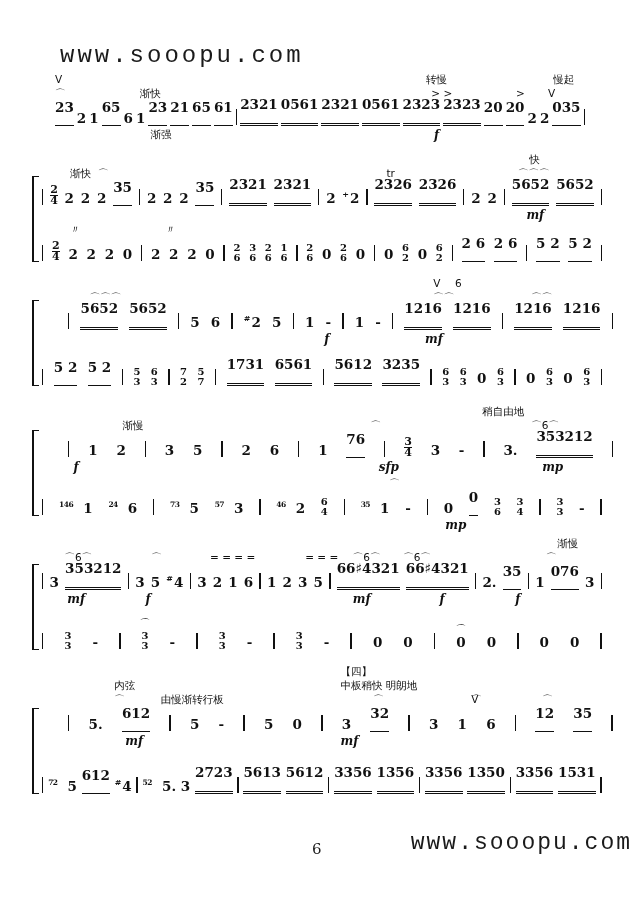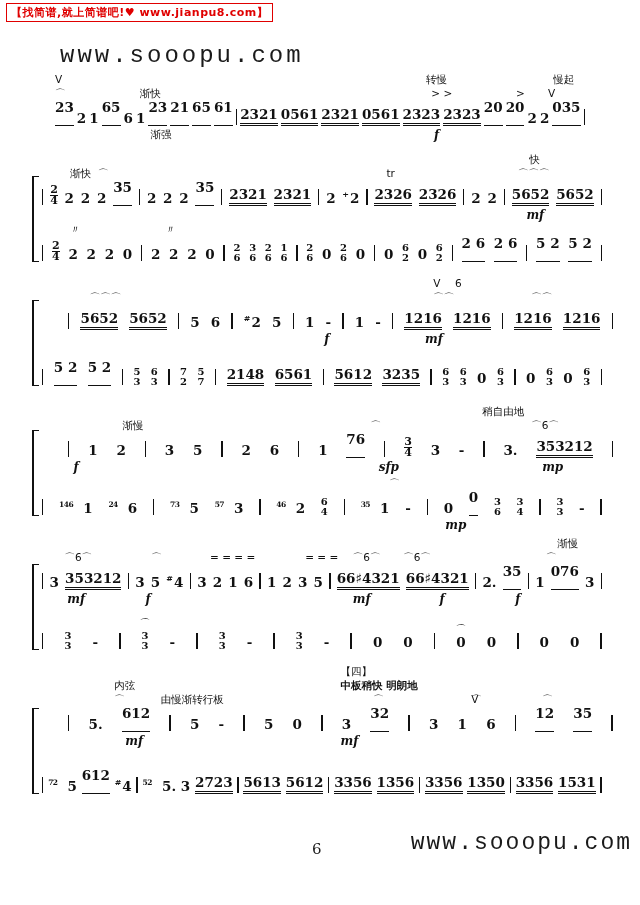--- a/index.html
+++ b/index.html
@@ -14,42 +14,41 @@
   
   #page-num{position:absolute;left:312px;top:840px;font:15px "DejaVu Serif",serif;color:#222;}
   #site-bottom{position:absolute;right:8px;top:830px;font:23px "Liberation Mono","DejaVu Sans Mono",monospace;
                letter-spacing:2px;color:#1a1a1a;}
   
   .mline{position:absolute;height:24px;}
   .tokens{display:flex;justify-content:space-between;align-items:flex-end;width:100%;height:100%;}
   .tok{position:relative;font:bold 13.5px "DejaVu Serif",serif;line-height:16px;white-space:pre;}
   .tok .num{display:inline-block;}
   .tok.u1 .num{border-bottom:1.5px solid #111;padding-bottom:10px;}
-  .tok.u2 .num{border-bottom:3px double #111;padding-bottom:1px;margin-top:12px;}
+  .tok.u2 .num{border-bottom:3px double #111;padding-bottom:11px;margin-top:12px;}
   .bar{width:1.4px;background:#111;height:16px;margin-bottom:1px;}
   .stack{position:relative;display:inline-flex;flex-direction:column;align-items:center;
          font:bold 10px "DejaVu Serif",serif;line-height:9.5px;}
   .stack.ts{font-size:11px;line-height:10px;}
   .stack.ts span:first-child{border-bottom:1px solid #111;}
   .grace{font-size:7.5px;vertical-align:6px;letter-spacing:-0.5px;margin-right:10px;}
   .sup{font-size:8px;vertical-align:6px;margin-right:1px;}
   .ferm{position:absolute;top:-12px;left:50%;transform:translateX(-50%);font-size:11px;font-weight:normal;}
   .ann{position:absolute;top:-15px;font:10.5px "DejaVu Sans",sans-serif;white-space:nowrap;color:#111;}
   .ann.r2{top:-29px;}
   .ann.r3{top:-43px;}
   .ann.below{top:auto;bottom:-16px;margin-top:43px;}
   .ann.dyn{font:italic bold 12px "DejaVu Serif",serif;}
   .bracket::before{content:"";position:absolute;left:-10px;top:-62px;bottom:0px;width:5px;
                    border-left:2px solid #111;border-top:1.5px solid #111;border-bottom:1.5px solid #111;}
 </style>
 </head>
 <body>
 
 <div id="page">
-  <div id="banner">【找简谱,就上简谱吧!♥ www.jianpu8.com】</div>
   <div id="site-top">www.sooopu.com</div>
   <div id="score">
       <div class="mline" style="left: 55px; top: 102px; width: 530px;">
         <div class="tokens">
           <span class="tok u1"><span class="num">23</span></span>
           <span class="tok"><span class="num">2</span></span>
           <span class="tok"><span class="num">1</span></span>
           <span class="tok u1"><span class="num">65</span></span>
           <span class="tok"><span class="num">6</span></span>
           <span class="tok"><span class="num">1</span></span>
@@ -238,21 +237,21 @@
           <span class="bar"></span>
           <span class="stack">
             <span>7</span>
             <span>2</span>
           </span>
           <span class="stack">
             <span>5</span>
             <span>7</span>
           </span>
           <span class="bar"></span>
-          <span class="tok u2"><span class="num">2148</span></span>
+          <span class="tok u2"><span class="num">1731</span></span>
           <span class="tok u2"><span class="num">6561</span></span>
           <span class="bar"></span>
           <span class="tok u2"><span class="num">5612</span></span>
           <span class="tok u2"><span class="num">3235</span></span>
           <span class="bar"></span>
           <span class="stack">
             <span>6</span>
             <span>3</span>
           </span>
           <span class="stack">
@@ -455,21 +454,21 @@
           <span class="tok"><span class="num">6</span></span>
           <span class="bar"></span>
           <span class="tok u1"><span class="num">12</span></span>
           <span class="tok u1"><span class="num">35</span></span>
           <span class="bar"></span>
         </div>
         <span class="ann r2" style="left: 8.5%; text-align: center;">内弦</span>
         <span class="ann" style="left: 8.5%;">⌒</span>
         <span class="ann" style="left: 17%;">由慢渐转行板</span>
         <span class="ann r3" style="left: 50%;">【四】</span>
-        <span class="ann r2" style="left: 50%; font-weight: bold;">中板稍快  明朗地</span>
+        <span class="ann r2" style="left: 50%;">中板稍快  明朗地</span>
         <span class="ann" style="left: 56%;">⌒</span>
         <span class="ann" style="left: 74%;">V</span>
         <span class="ann" style="left: 74%;">⌒</span>
         <span class="ann" style="left: 87%;">⌒</span>
         <span class="ann below dyn" style="left: 10.5%;">mf</span>
         <span class="ann below dyn" style="left: 50%;">mf</span>
       </div>
       <div class="mline bracket" style="left: 42px; top: 770px; width: 560px;">
         <div class="tokens">
           <span class="bar"></span>

